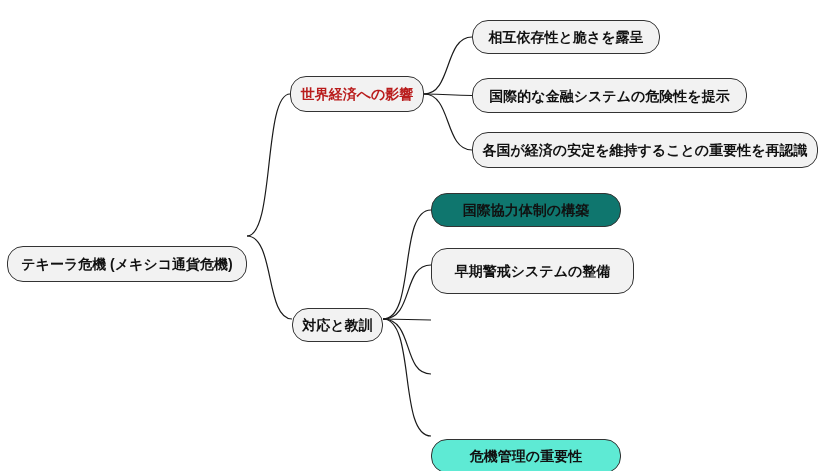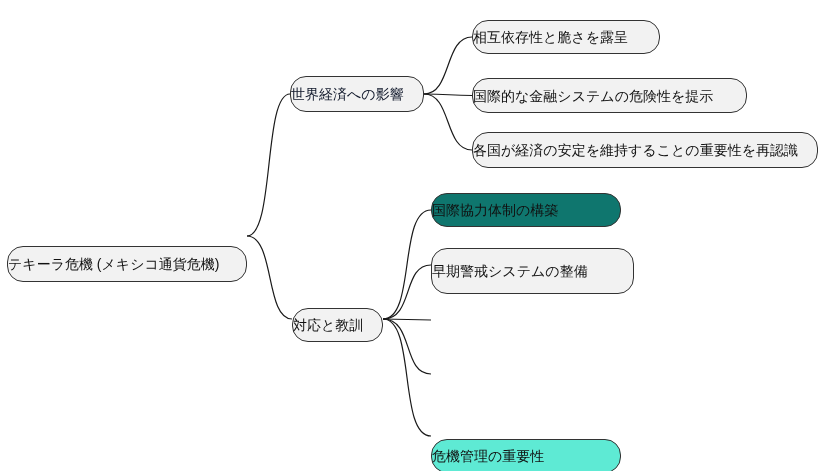--- a/index.html
+++ b/index.html
@@ -20,28 +20,30 @@
     left: 0;
     top: 0;
     width: 826px;
     height: 471px;
   }
   .mm-node {
     position: absolute;
     box-sizing: border-box;
     display: flex;
     align-items: center;
+    justify-content: center;
     border: 1.5px solid #333333;
     border-radius: 16px;
     background: #f2f2f2;
     color: #111111;
     font-size: 14px;
     line-height: 1;
     white-space: nowrap;
     text-align: center;
+    font-weight: bold;
   }
 </style>
 </head>
 <body>
 
 <div class="canvas" id="canvas" style="background: rgb(255, 255, 255);">
   <svg class="edge-layer" id="edgeLayer" width="826" height="471" viewBox="0 0 826 471" xmlns="http://www.w3.org/2000/svg">
       <path d="M 247,236 C 275,236 263,94  290,94" fill="none" stroke="#1a1a1a" stroke-width="1.2"></path>
       <path d="M 247,236 C 275,236 265,319 292,319" fill="none" stroke="#1a1a1a" stroke-width="1.2"></path>
       <path d="M 424,94  C 452,94  444,37  472,37" fill="none" stroke="#1a1a1a" stroke-width="1.2"></path>
@@ -49,21 +51,21 @@
       <path d="M 424,94  C 452,94  444,150 472,150" fill="none" stroke="#1a1a1a" stroke-width="1.2"></path>
       <path d="M 383,319 C 416,319 398,210 431,210" fill="none" stroke="#1a1a1a" stroke-width="1.2"></path>
       <path d="M 383,319 C 414,319 402,265 431,265" fill="none" stroke="#1a1a1a" stroke-width="1.2"></path>
       <path d="M 383,319 C 406,319 409,320 431,320" fill="none" stroke="#1a1a1a" stroke-width="1.2"></path>
       <path d="M 383,319 C 414,319 402,374 431,374" fill="none" stroke="#1a1a1a" stroke-width="1.2"></path>
       <path d="M 383,319 C 416,319 398,436 431,436" fill="none" stroke="#1a1a1a" stroke-width="1.2"></path>
     </svg>
 <div class="mm-node" style="left: 7px; top: 218px; width: 240px; height: 36px; background: rgb(242, 242, 242); border-color: rgb(51, 51, 51); color: rgb(17, 17, 17); margin-top: 28px;">
       <span>テキーラ危機 (メキシコ通貨危機)</span>
     </div>
-    <div class="mm-node" style="left: 290px; top: 76px; width: 134px; height: 36px; background: rgb(242, 242, 242); border-color: rgb(51, 51, 51); color: #0f172a;">
+    <div class="mm-node" style="left: 290px; top: 76px; width: 134px; height: 36px; background: rgb(242, 242, 242); border-color: rgb(51, 51, 51); color: #b91c1c;">
       <span>世界経済への影響</span>
     </div>
     <div class="mm-node" style="left: 472px; top: 20px; width: 188px; height: 34px; background: rgb(242, 242, 242); border-color: rgb(51, 51, 51); color: rgb(17, 17, 17);">
       <span>相互依存性と脆さを露呈</span>
     </div>
     <div class="mm-node" style="left: 472px; top: 132px; width: 346px; height: 36px; background: rgb(242, 242, 242); border-color: rgb(51, 51, 51); color: rgb(17, 17, 17);">
       <span>各国が経済の安定を維持することの重要性を再認識</span>
     </div>
     <div class="mm-node" style="left: 472px; top: 78px; width: 275px; height: 35px; background: rgb(242, 242, 242); border-color: rgb(51, 51, 51); color: rgb(17, 17, 17);">
       <span>国際的な金融システムの危険性を提示</span>

